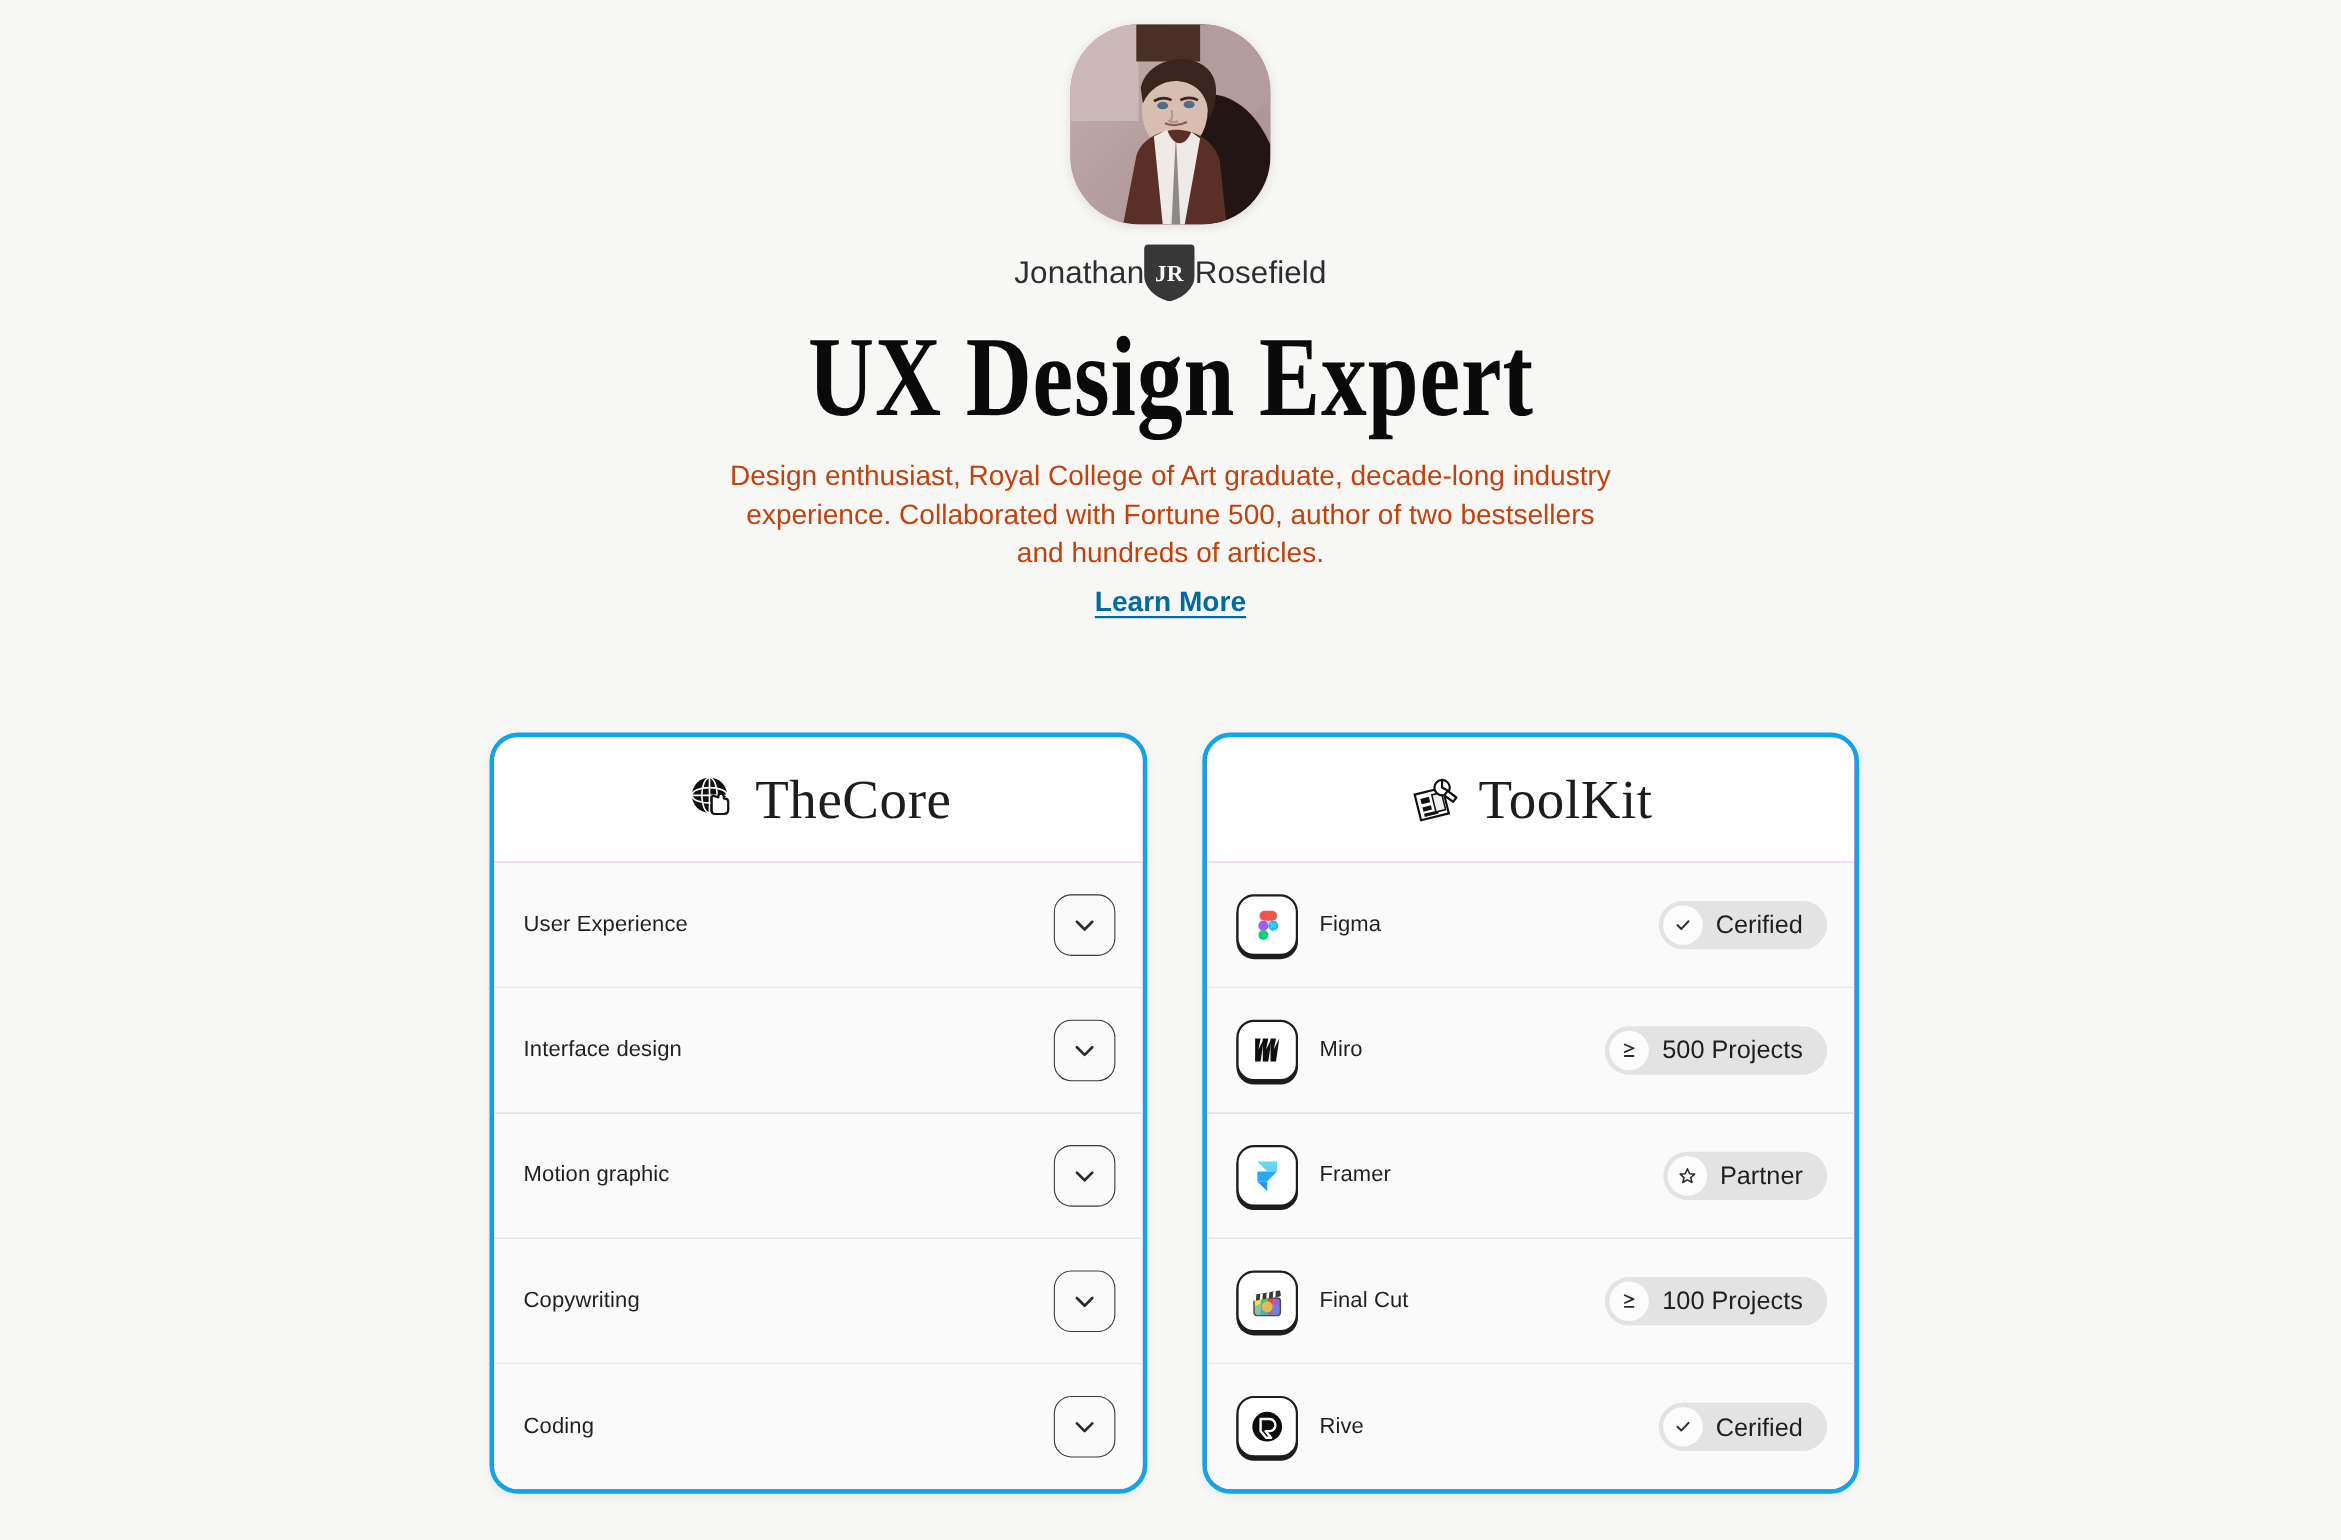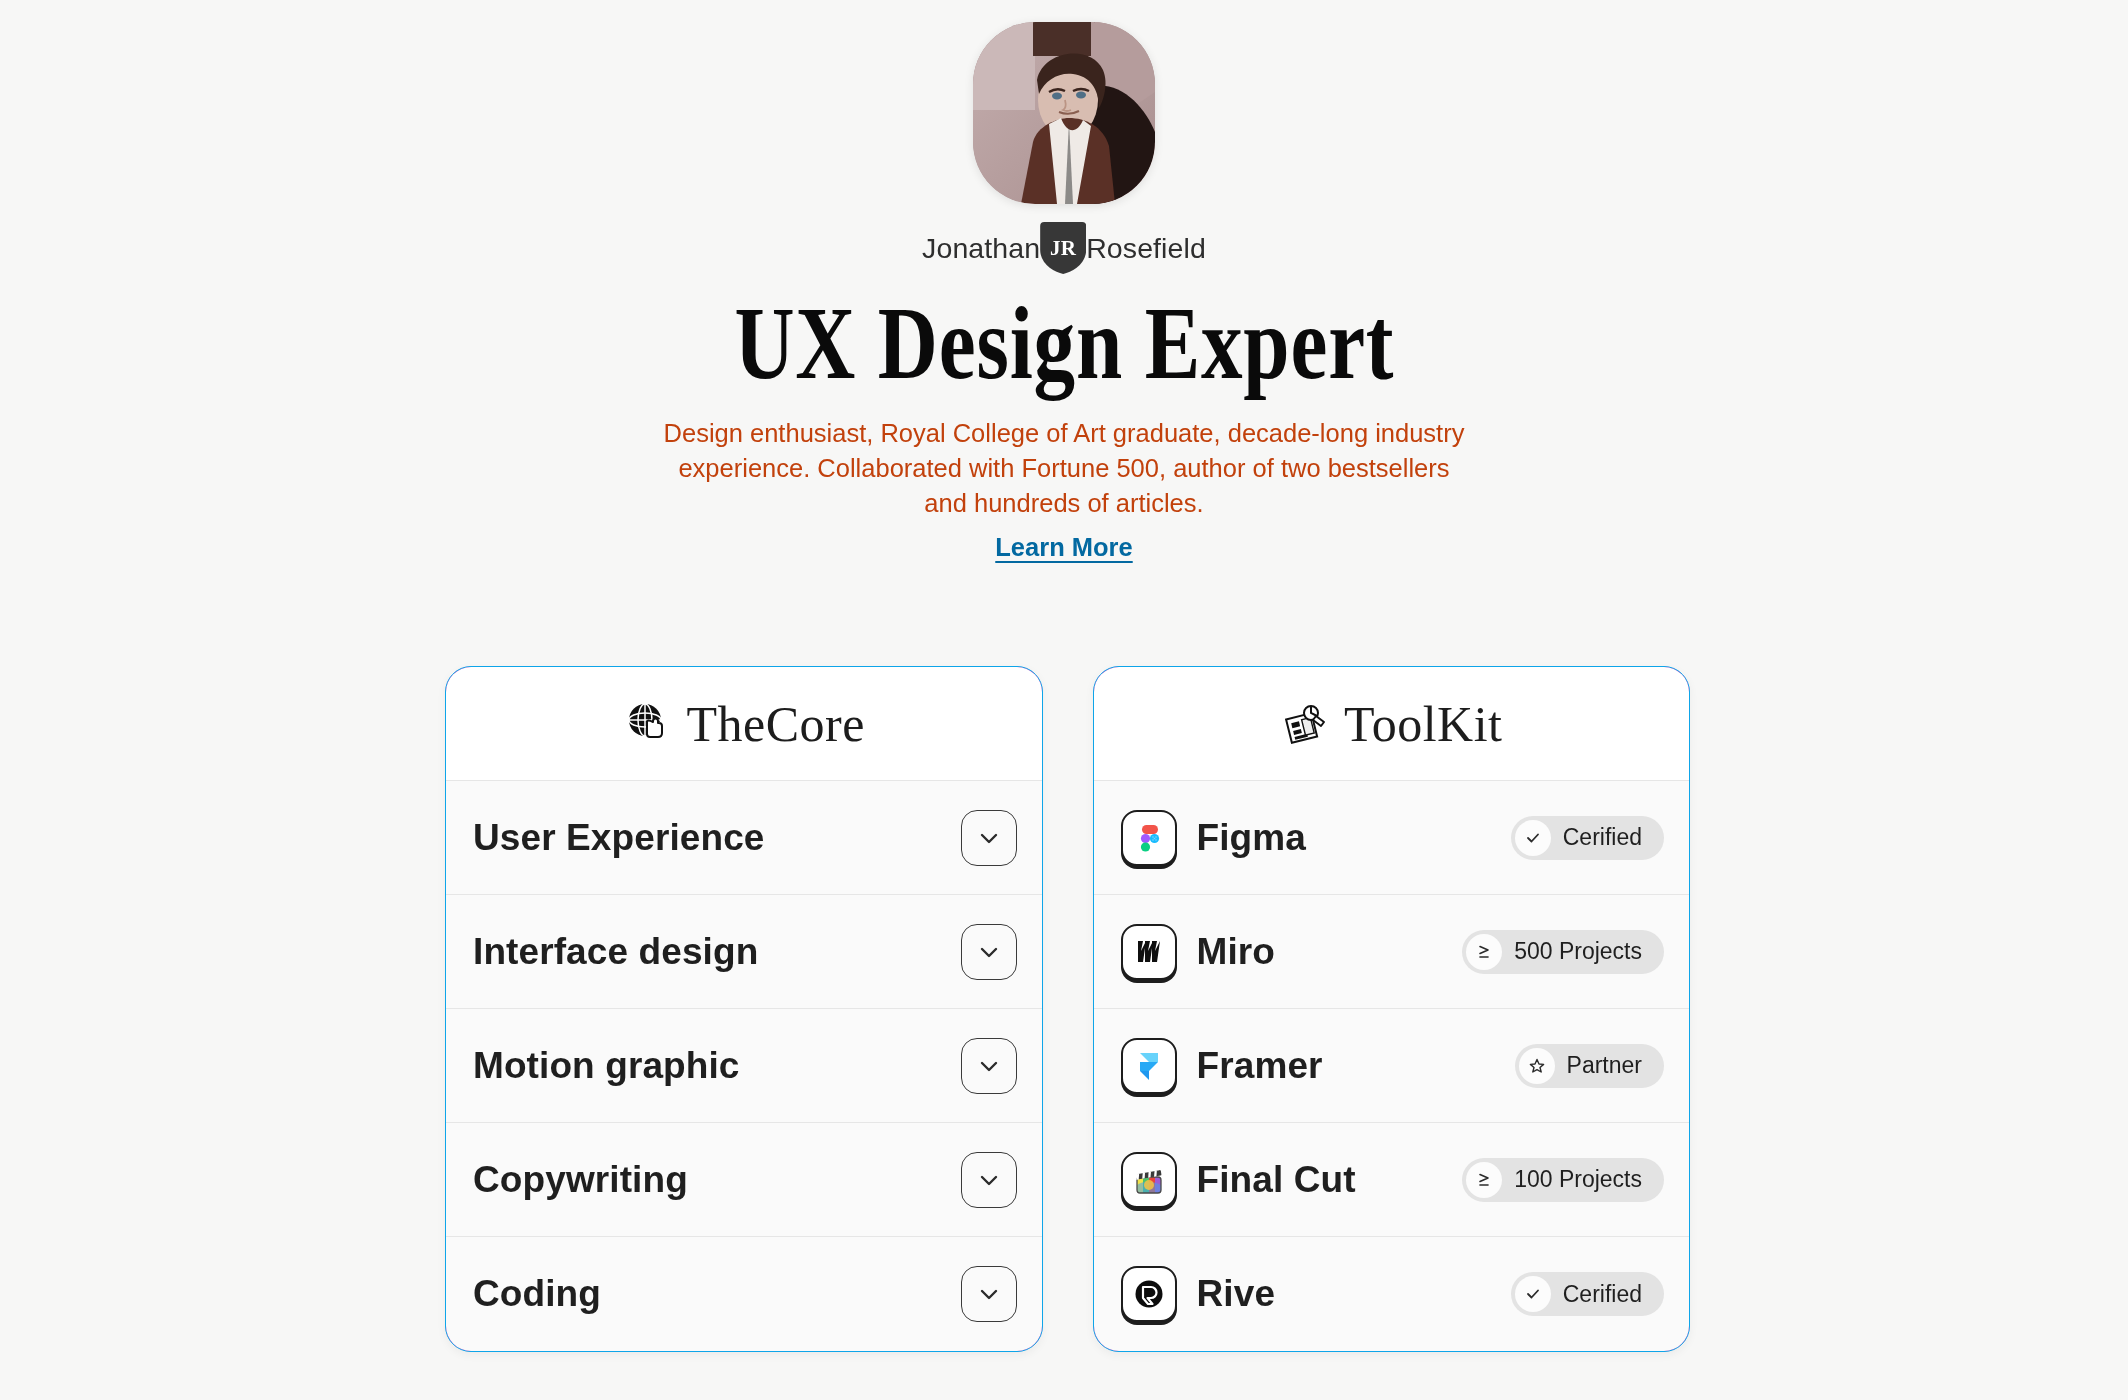--- a/index.html
+++ b/index.html
@@ -103,21 +103,21 @@
     left: 445px;
     top: 666px;
     width: 1245px;
     display: flex;
     gap: 50px;
   }
 
   .card {
     width: 598px;
     background: #a21caf;
-    border: 1px solid #0ea5e9;
+    border: 4px solid #0ea5e9;
     border-radius: 26px;
     box-shadow: 0 3px 10px rgba(0,0,0,0.05);
     overflow: hidden;
   }
 
   .card-header {
     height: 114px;
     background: #ffffff;
     border-bottom: 1px solid #e6e6e6;
     display: flex;
@@ -138,22 +138,22 @@
     height: 114px;
     display: flex;
     align-items: center;
     padding: 0 25px 0 27px;
     border-bottom: 1px solid #e6e6e6;
     background: #fafafa;
   }
   .row:last-child { border-bottom: none; }
 
   .row-label {
-    font-size: 37px;
-    font-weight: 700;
+    font-size: 20px;
+    font-weight: 400;
     color: #1f1f1f;
     letter-spacing: .1px;
   }
   .spacer { flex: 1; }
 
   .chevron-btn {
     width: 56px;
     height: 56px;
     border: 1.6px solid #3a3a3a;
     border-radius: 16px;

